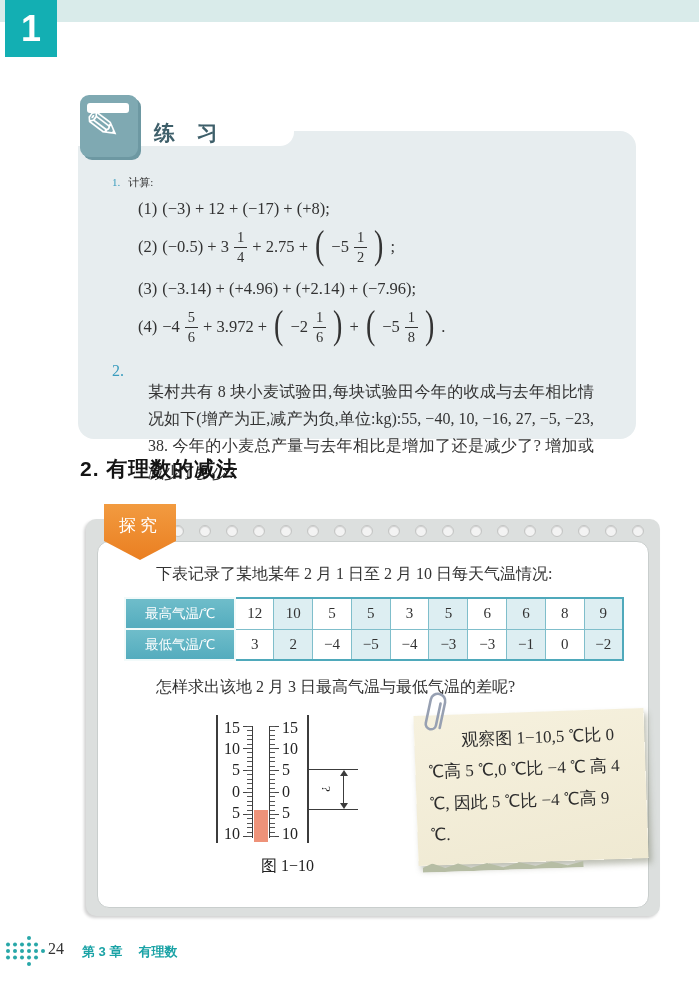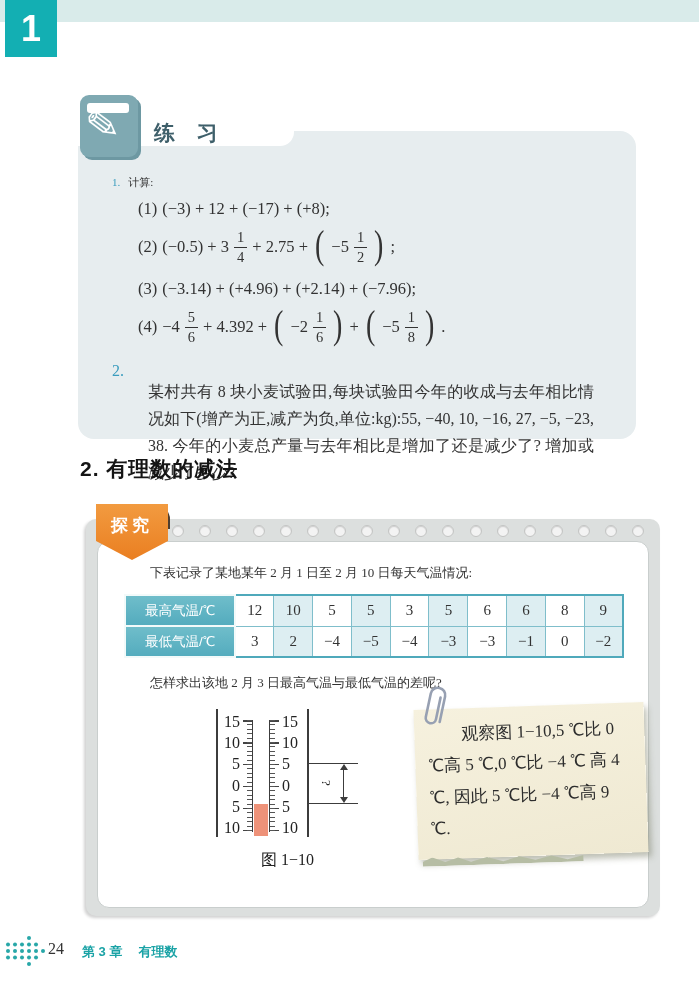--- a/index.html
+++ b/index.html
@@ -54,33 +54,33 @@
     font-weight:bold;font-size:21px;color:#141414;letter-spacing:1px;
   }
   
   .explore{position:absolute;left:86px;top:504px;width:574px;height:414px;}
   .explore-frame{
     position:absolute;left:0;top:15px;width:574px;height:397px;background:#dcdfde;
     border-radius:10px;box-shadow:-2px 2px 3px rgba(0,0,0,.18);
   }
   .fold{position:absolute;left:56px;top:3px;width:28px;height:22px;background:#4e3e30;border-radius:8px 12px 0 0;z-index:1;}
   .explore-badge{
-    position:absolute;left:10px;top:0;width:72px;height:56px;z-index:3;
+    position:absolute;left:18px;top:0;width:72px;height:56px;z-index:3;
     background:linear-gradient(#f29b40,#ea7f21);
     clip-path:polygon(0 0,100% 0,100% 66%,50% 100%,0 66%);
-    color:#fff;font-family:"Liberation Sans",sans-serif;font-weight:bold;font-size:17px;
+    color:#fff;font-family:"Liberation Sans",sans-serif;font-weight:normal;font-size:17px;
     letter-spacing:4px;text-align:center;padding-top:10px;box-sizing:border-box;
   }
   .holes{position:absolute;left:86px;top:21px;right:16px;height:12px;display:flex;justify-content:space-between;z-index:2;}
   .hole{width:10px;height:10px;border-radius:50%;background:#f3f3f3;border:1px solid #c3c4c3;box-shadow:inset 0 1px 1px rgba(0,0,0,.15);}
   .explore-inner{
     position:absolute;left:11px;top:37px;width:552px;height:367px;background:#fff;
     border:1px solid #c9cecd;border-radius:12px;box-sizing:border-box;padding:22px 26px 0;
   }
-  .intro,.question{margin:0;font-size:13px;text-indent:2em;color:#333;}
+  .intro,.question{margin:0;font-size:16px;text-indent:2em;color:#333;}
   .question{margin-top:16px;}
   
   table.temp{border-collapse:collapse;margin-top:12px;width:500px;table-layout:fixed;border:2px solid #4fa9bb;}
   table.temp th{
     width:106px;background:linear-gradient(#6fbdca,#54acbe);color:#fff;
     font-family:"Liberation Sans",sans-serif;font-weight:normal;font-size:13.5px;
     border:2px solid #f2fafa;height:27px;
   }
   table.temp td{
     border:1px solid #7fbecb;text-align:center;font-size:15px;height:27px;background:#fff;padding:0;
@@ -186,21 +186,21 @@
       <span>(3)</span>
       <span>(−3.14) + (+4.96) + (+2.14) + (−7.96);</span>
     </div>
     <div class="math-line tall">
       <span>(4)</span>
       <span>−4</span>
       <span class="frac">
           <span class="fn">5</span>
           <span class="fd">6</span>
         </span>
-      <span>+ 4.392 +</span>
+      <span>+ 3.972 +</span>
       <span class="bp">(</span>
       <span>−2</span>
       <span class="frac">
           <span class="fn">1</span>
           <span class="fd">6</span>
         </span>
       <span class="bp">)</span>
       <span>+</span>
       <span class="bp">(</span>
       <span>−5</span>

